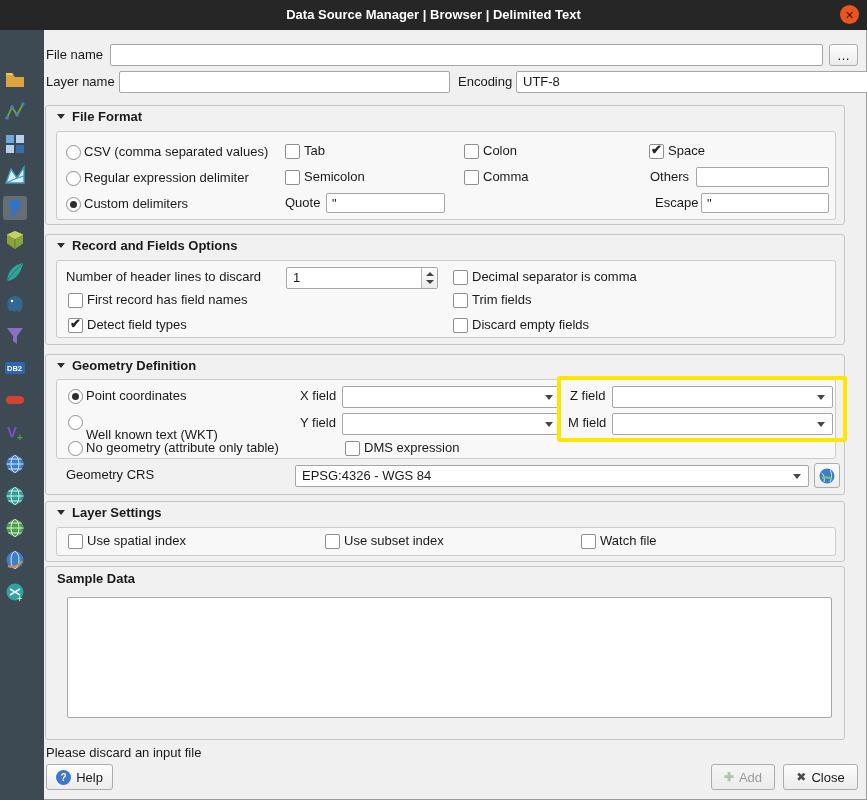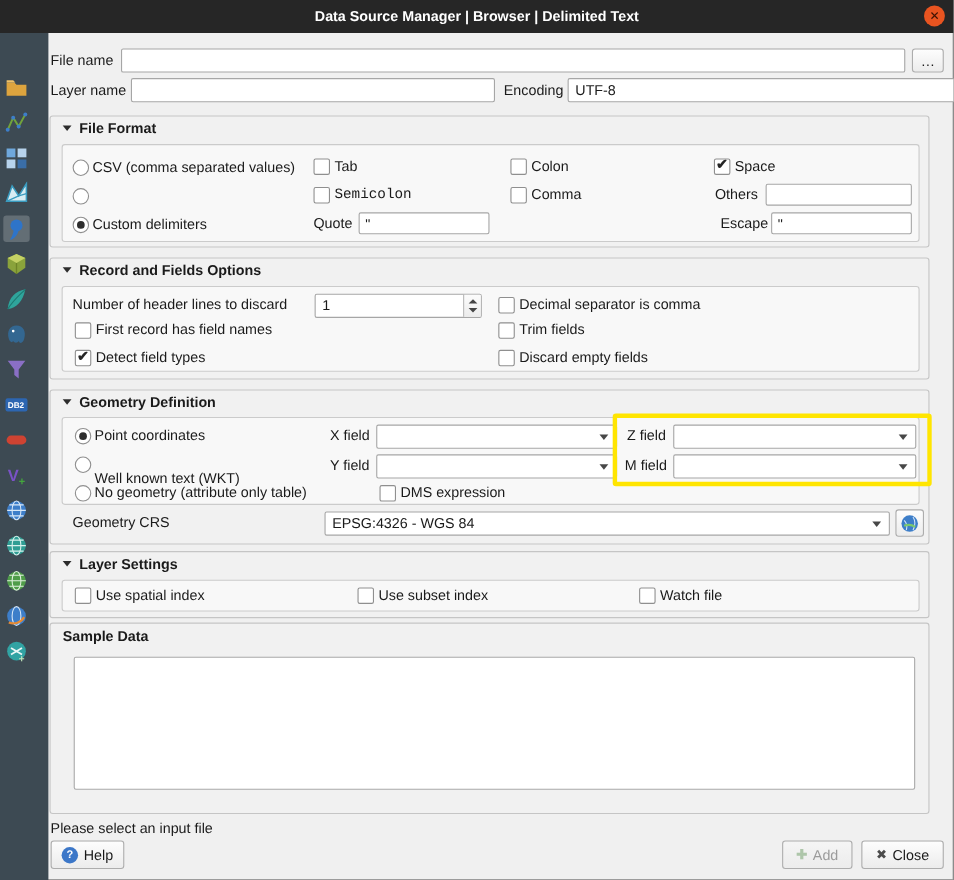--- a/index.html
+++ b/index.html
@@ -181,27 +181,28 @@
   <div class="lbl" style="left:458px; top:71px;">Encoding</div>
   <div class="combo" style="left:516px; top:71px; width:408px;"><span>UTF-8</span></div>
 
   <div class="group" style="left:45px; top:105px; width:800px; height:120px;"></div>
   <div class="gtitle" style="left:57px; top:107px;"><span class="tri"></span><span>File Format</span></div>
   <div class="panel" style="left:56px; top:131px; width:780px; height:89px;"></div>
 
   <span class="radio" style="left:66px; top:145px;"></span>
   <div class="lbl" style="left:84px; top:141px;">CSV (comma separated values)</div>
   <span class="radio" style="left:66px; top:171px;"></span>
+  <div class="lbl" style="left:84px; top:167px;">Regular expression delimiter</div>
   <span class="radio selected" style="left:66px; top:197px;"></span>
   <div class="lbl" style="left:84px; top:193px;">Custom delimiters</div>
 
   <span class="cb" style="left:285px; top:144px;"></span>
   <div class="lbl" style="left:304px; top:140px;">Tab</div>
   <span class="cb" style="left:285px; top:170px;"></span>
-  <div class="lbl" style="left:304px; top:166px;font-family:Liberation Mono, monospace;">Semicolon</div>
+  <div class="lbl" style="left:304px; top:166px;">Semicolon</div>
   <div class="lbl" style="left:285px; top:192px;">Quote</div>
   <input class="tinput" style="left: 326px; top: 193px; width: 119px; height: 20px;" value="&quot;">
 
   <span class="cb" style="left:464px; top:144px;"></span>
   <div class="lbl" style="left:483px; top:140px;">Colon</div>
   <span class="cb" style="left:464px; top:170px;"></span>
   <div class="lbl" style="left:483px; top:166px;">Comma</div>
 
   <span class="cb checked" style="left:649px; top:144px;"></span>
   <div class="lbl" style="left:668px; top:140px;">Space</div>
@@ -273,21 +274,21 @@
   <div class="lbl" style="left:87px; top:530px;">Use spatial index</div>
   <span class="cb" style="left:325px; top:534px;"></span>
   <div class="lbl" style="left:344px; top:530px;">Use subset index</div>
   <span class="cb" style="left:581px; top:534px;"></span>
   <div class="lbl" style="left:600px; top:530px;">Watch file</div>
 
   <div class="group" style="left:45px; top:566px; width:800px; height:174px;"></div>
   <div class="gtitle" style="left:57px; top:569px;"><span>Sample Data</span></div>
   <div class="samplebox" style="left:67px; top:597px; width:765px; height:121px;"></div>
 
-  <div class="lbl" style="left:46px; top:742px;">Please select an input file</div>
+  <div class="lbl" style="left:46px; top:742px;">Please discard an input file</div>
 
   <button class="btn" style="left:46px; top:764px; width:67px;">
       <span class="helpicon">?</span>
       <span>Help</span>
     </button>
   <button class="btn disabled" style="left:711px; top:764px; width:64px;">
       <span class="addicon">✚</span>
       <span>Add</span>
     </button>
   <button class="btn" style="left:783px; top:764px; width:75px;">

